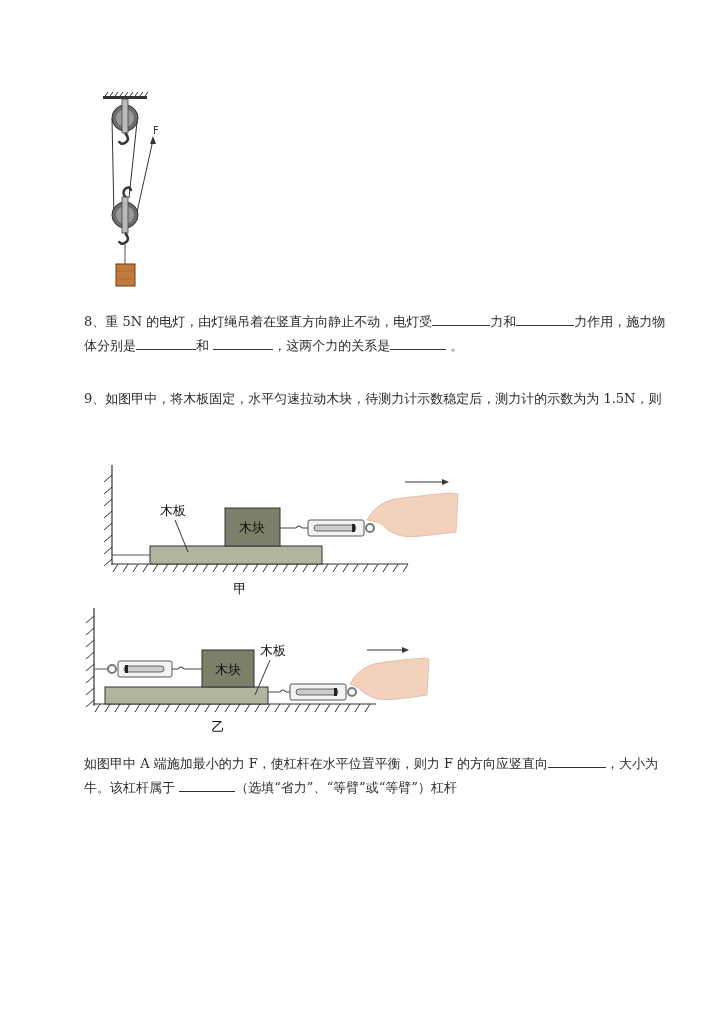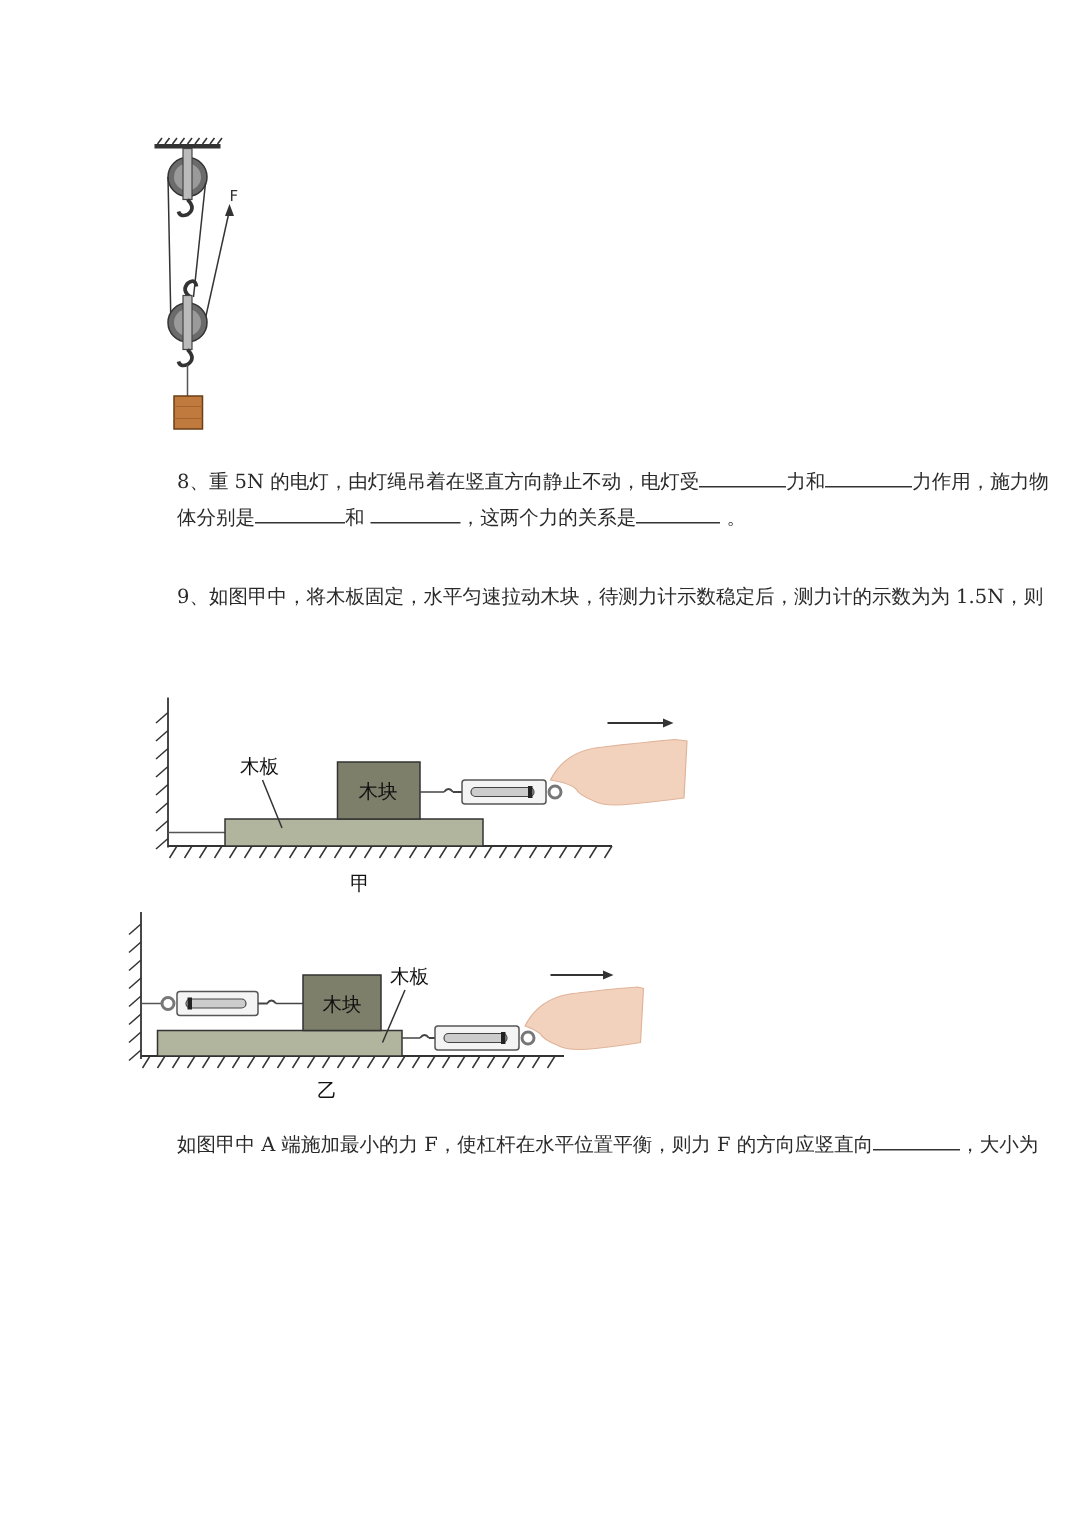--- a/index.html
+++ b/index.html
@@ -1,19 +1,19 @@
 <!DOCTYPE html>
 <html><head>
 <meta charset="utf-8">
 <style>
   html, body { margin:0; padding:0; background:#ffffff; }
   body { width:720px; height:1017px; position:relative; overflow:hidden;
          font-family:"DejaVu Serif","Liberation Serif",serif; color:#222; }
   .abs { position:absolute; }
-  .q { position:absolute; left:84px; width:600px; font-size:13px; line-height:24px; color:#2a2a2a;margin-left:34px; }
+  .q { position:absolute; left:84px; width:600px; font-size:13px; line-height:24px; color:#2a2a2a; }
   .blank { display:inline-block; border-bottom:1px solid #333; height:14px; vertical-align:baseline; }
   svg text { font-family:"DejaVu Sans","Liberation Sans",sans-serif; }
 </style>
 </head>
 <body>
 
 <svg class="abs" style="left:95px;top:90px;" width="80" height="200" viewBox="0 0 80 200">
 
   <rect x="8" y="6" width="44" height="3" fill="#333"></rect>
   <g stroke="#333" stroke-width="1">
@@ -211,13 +211,14 @@
   <path d="M270 84 q10 -20 35 -22 q25 -3 40 -4 l4 1 l-2 36 q-12 2 -30 4 q-18 2 -25 -2 q-10 -4 -12 -8 q-4 -3 -10 -5 z" fill="#f2d2bd" stroke="#e0b49b" stroke-width="0.8"></path>
 
   <line x1="287" y1="50" x2="325" y2="50" stroke="#333" stroke-width="1.2"></line>
   <polygon points="329,50 322,47 322,53" fill="#333"></polygon>
 
   <text x="138" y="131" font-size="13" fill="#111" text-anchor="middle">乙</text>
 </svg>
 
 <div class="q" style="top:752px;">
   <div><span>如图甲中 A 端施加最小的力 F，使杠杆在水平位置平衡，则力 F 的方向应竖直向</span><span class="blank" style="width:58px"></span><span>，大小为</span></div>
+  <div><span>牛。该杠杆属于</span> <span class="blank" style="width:56px"></span><span>（选填“省力”、“等臂”或“等臂”）杠杆</span></div>
 </div>
 
 </body></html>

